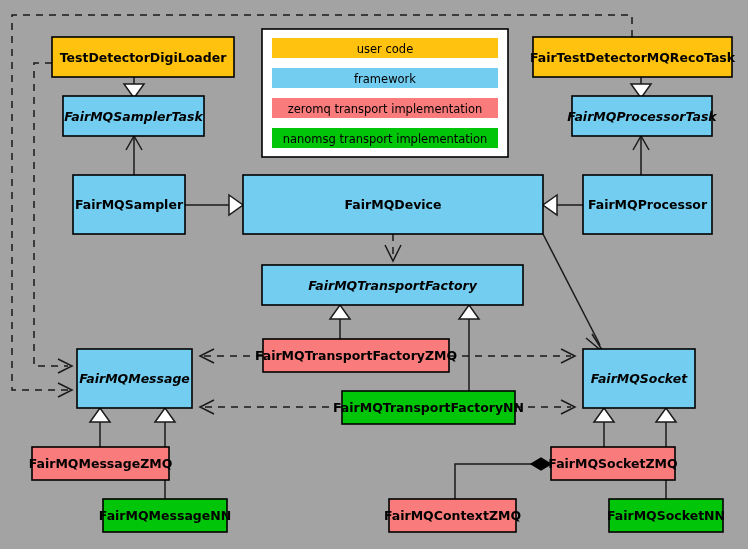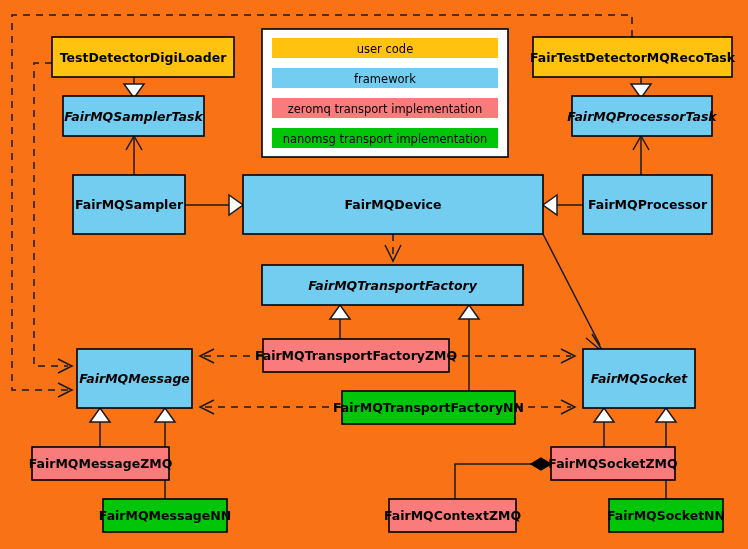--- a/index.html
+++ b/index.html
@@ -4,21 +4,21 @@
 <style>
   html, body {
     margin: 0;
     padding: 0;
     background: #ffffff;
   }
   #diagram-root {
     position: relative;
     width: 748px;
     height: 549px;
-    background: #f97316;
+    background: #a3a3a3;
     font-family: "DejaVu Sans", sans-serif;
     overflow: hidden;
   }
   svg#canvas {
     position: absolute;
     top: 0; left: 0;
     width: 748px;
     height: 549px;
   }
   .node-rect {

